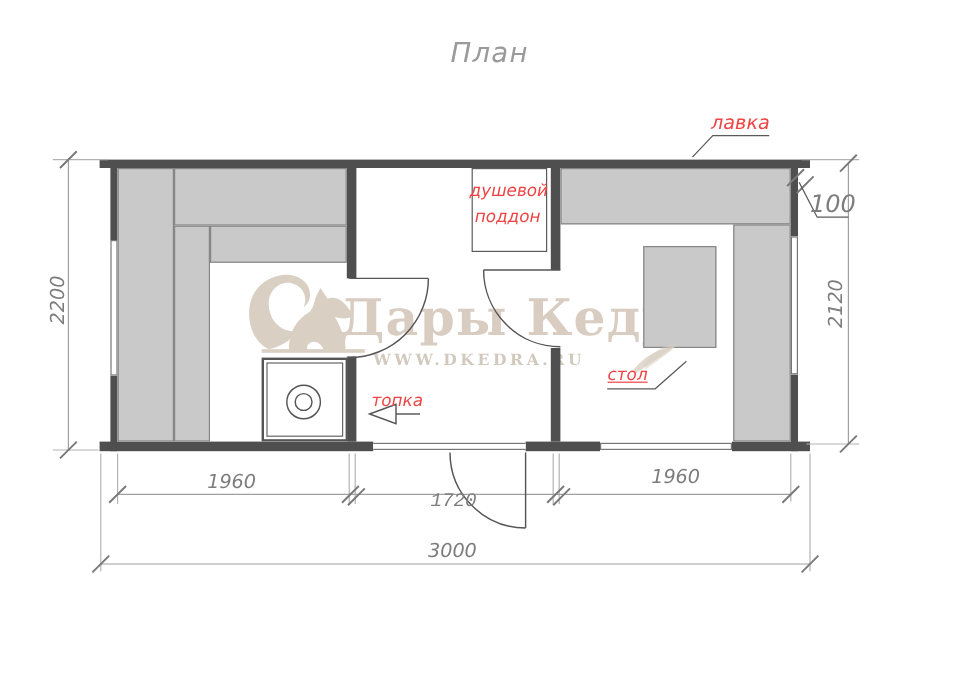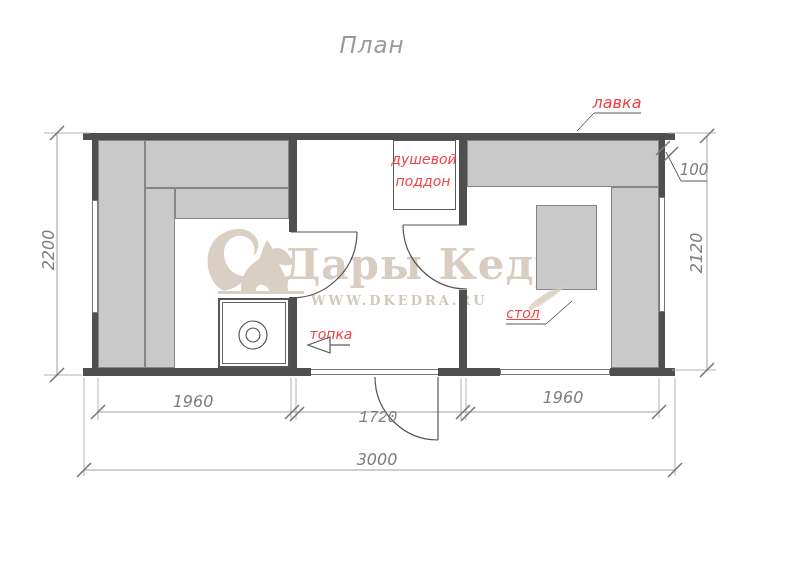--- a/index.html
+++ b/index.html
@@ -24,21 +24,21 @@
   .window{position:absolute;background:#ffffff;border:1px solid #777;box-sizing:border-box;z-index:2;}
   .threshold{position:absolute;background:#ffffff;border-top:1px solid #777;border-bottom:1px solid #777;box-sizing:border-box;z-index:2;}
   .shower{position:absolute;background:#ffffff;border:1px solid #5a5a5a;box-sizing:border-box;z-index:2;}
   .stove{position:absolute;background:#ffffff;border:2px solid #555;box-sizing:border-box;z-index:2;}
   .stove-inner{position:absolute;left:2px;top:2px;right:2px;bottom:2px;border:1px solid #666;}
   
   .overlay{position:absolute;left:0;top:0;z-index:3;pointer-events:none;}
   
   .lbl{position:absolute;z-index:4;color:#ef4444;font-style:italic;text-align:center;white-space:nowrap;
        transform:translate(-50%,-50%);}
-  .lbl-title{font-size:23px;color:#9a9a9a;letter-spacing:1px;}
+  .lbl-title{font-size:23px;color:#9a9a9a;letter-spacing:1px;margin-left:36px;}
   .lbl-room{font-size:14px;}
   .dim{position:absolute;z-index:4;color:#7d7d7d;font-style:italic;font-size:16px;text-align:center;
        white-space:nowrap;transform:translate(-50%,-50%);}
   .dim-vert{transform:translate(-50%,-50%) rotate(-90deg);}
 </style>
 </head>
 <body>
 
 <div class="canvas">
 
@@ -164,15 +164,15 @@
   <div class="lbl lbl-room" style="left:423px;top:181px;">поддон</div>
   <div class="lbl lbl-room" style="left:331px;top:334px;">топка</div>
   <div class="lbl lbl-room" style="left:523px;top:313px;text-decoration:underline;">стол</div>
 
   <div class="dim" style="left:193px;top:401px;">1960</div>
   <div class="dim" style="left:378px;top:418px;font-family:Liberation Mono, monospace;">1720</div>
   <div class="dim" style="left:563px;top:397px;">1960</div>
   <div class="dim" style="left:377px;top:459px;">3000</div>
   <div class="dim dim-vert" style="left:48px;top:250px;">2200</div>
   <div class="dim dim-vert" style="left:696px;top:253px;">2120</div>
-  <div class="dim" style="left:694px;top:170px;font-size:15px;">100</div>
+  <div class="dim" style="left:694px;top:170px;font-size:20px;">100</div>
 
 </div>
 
 </body></html>

